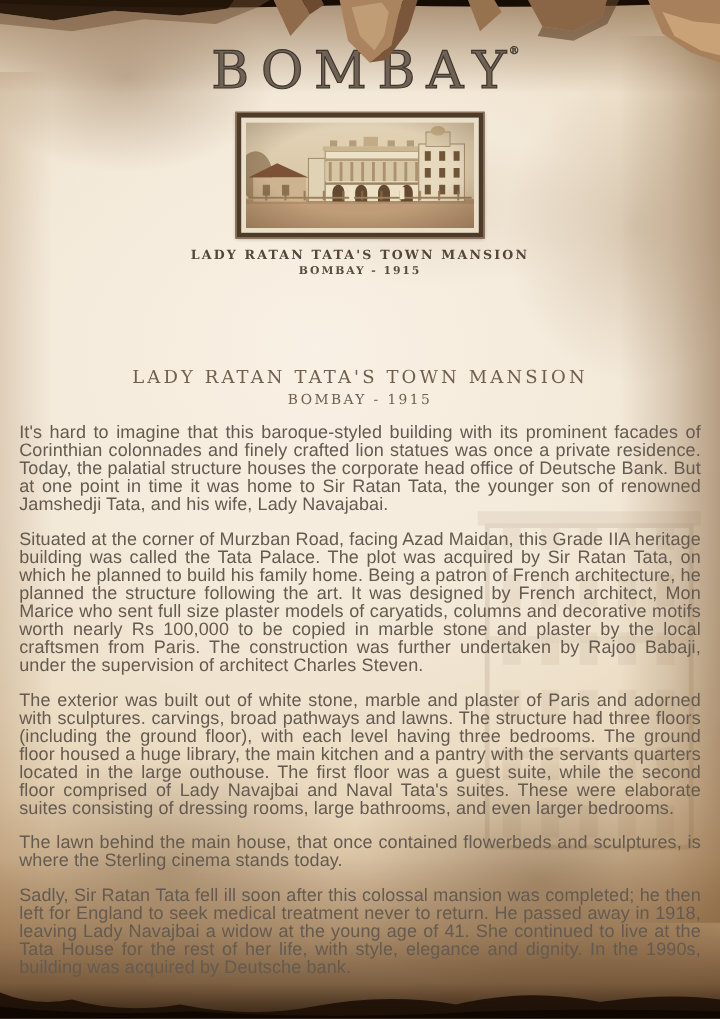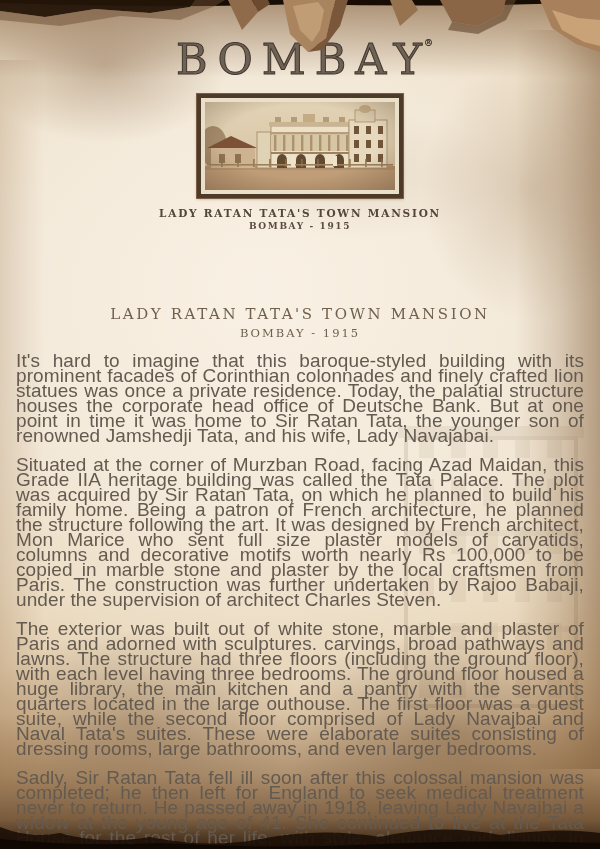--- a/index.html
+++ b/index.html
@@ -29,21 +29,21 @@
   .brand sup{font-size:9px;letter-spacing:0;-webkit-text-stroke:0.4px #40362d;vertical-align:28px;margin-left:-7px;}
   .brand-sub-wrap{text-align:center;margin-top:4px;}
   .brand-sub{display:inline-block;font-family:"DejaVu Serif",serif;font-size:29px;color:#3d352c;letter-spacing:1px;border-bottom:4px double #3d352c;padding:0 10px 2px 10px;transform:scaleY(1.04);}
   .photo-frame{width:190px;margin:13px auto 0 auto;border:4px solid #4e3a29;outline:1px solid #7a5f45;background:#ead-fc8;background:#eadfc8;padding:4px;box-shadow:0 1px 3px rgba(60,38,20,0.35);}
   .photo-frame svg{display:block;}
   .caption{margin-top:9px;text-align:center;font-family:"DejaVu Serif",serif;font-weight:700;font-size:10.5px;letter-spacing:1.8px;color:#54463a;}
   .caption2{margin-top:2px;text-align:center;font-family:"DejaVu Serif",serif;font-weight:700;font-size:9px;letter-spacing:1.6px;color:#5a4c3f;}
   .heading{margin-top:74px;text-align:center;font-family:"DejaVu Serif",serif;font-size:15px;letter-spacing:2.6px;color:#6f5f4c;}
   .heading2{margin-top:3px;text-align:center;font-family:"DejaVu Serif",serif;font-size:11.5px;letter-spacing:2px;color:#6f5f4c;}
   .body-text{margin:13px 16px 0 16px;}
-  .body-text p{margin:0 0 14px 0;font-size:19px;line-height:15px;text-align:justify;color:#645a50;letter-spacing:0.1px;}
+  .body-text p{margin:0 0 14px 0;font-size:15px;line-height:15px;text-align:justify;color:#645a50;letter-spacing:0.1px;}
 </style>
 </head>
 <body>
 
 <div class="page">
 
   <div class="stain stain-a"></div>
   <div class="stain stain-b"></div>
   <div class="stain stain-c"></div>
   <div class="stain stain-d"></div>
@@ -137,20 +137,21 @@
     <div class="caption">LADY RATAN TATA'S TOWN MANSION</div>
     <div class="caption2">BOMBAY - 1915</div>
 
     <div class="heading">LADY RATAN TATA'S TOWN MANSION</div>
     <div class="heading2">BOMBAY - 1915</div>
 
     <div class="body-text">
       <p>It's hard to imagine that this baroque-styled building with its prominent facades of Corinthian colonnades and finely crafted lion statues was once a private residence. Today, the palatial structure houses the corporate head office of Deutsche Bank. But at one point in time it was home to Sir Ratan Tata, the younger son of renowned Jamshedji Tata, and his wife, Lady Navajabai.</p>
       <p>Situated at the corner of Murzban Road, facing Azad Maidan, this Grade IIA heritage building was called the Tata Palace. The plot was acquired by Sir Ratan Tata, on which he planned to build his family home. Being a patron of French architecture, he planned the structure following the art. It was designed by French architect, Mon Marice who sent full size plaster models of caryatids, columns and decorative motifs worth nearly Rs 100,000 to be copied in marble stone and plaster by the local craftsmen from Paris. The construction was further undertaken by Rajoo Babaji, under the supervision of architect Charles Steven.</p>
       <p>The exterior was built out of white stone, marble and plaster of Paris and adorned with sculptures. carvings, broad pathways and lawns. The structure had three floors (including the ground floor), with each level having three bedrooms. The ground floor housed a huge library, the main kitchen and a pantry with the servants quarters located in the large outhouse. The first floor was a guest suite, while the second floor comprised of Lady Navajbai and Naval Tata's suites. These were elaborate suites consisting of dressing rooms, large bathrooms, and even larger bedrooms.</p>
+      <p>The lawn behind the main house, that once contained flowerbeds and sculptures, is where the Sterling cinema stands today.</p>
       <p>Sadly, Sir Ratan Tata fell ill soon after this colossal mansion was completed; he then left for England to seek medical treatment never to return. He passed away in 1918, leaving Lady Navajbai a widow at the young age of 41. She continued to live at the Tata House for the rest of her life, with style, elegance and dignity. In the 1990s, building was acquired by Deutsche bank.</p>
     </div>
   </div>
 
   <div class="overlay edge-top"></div>
   <div class="overlay edge-bottom"></div>
   <div class="overlay edge-right"></div>
   <div class="overlay edge-left"></div>
 
   <svg class="tear-top" width="600" height="60" viewBox="0 0 600 60">

